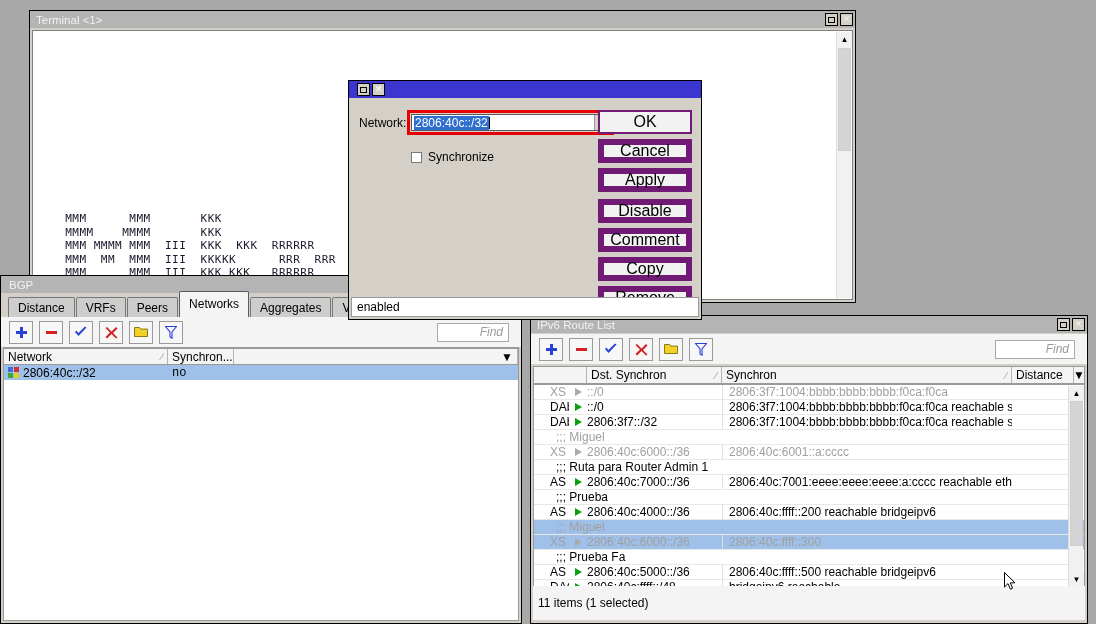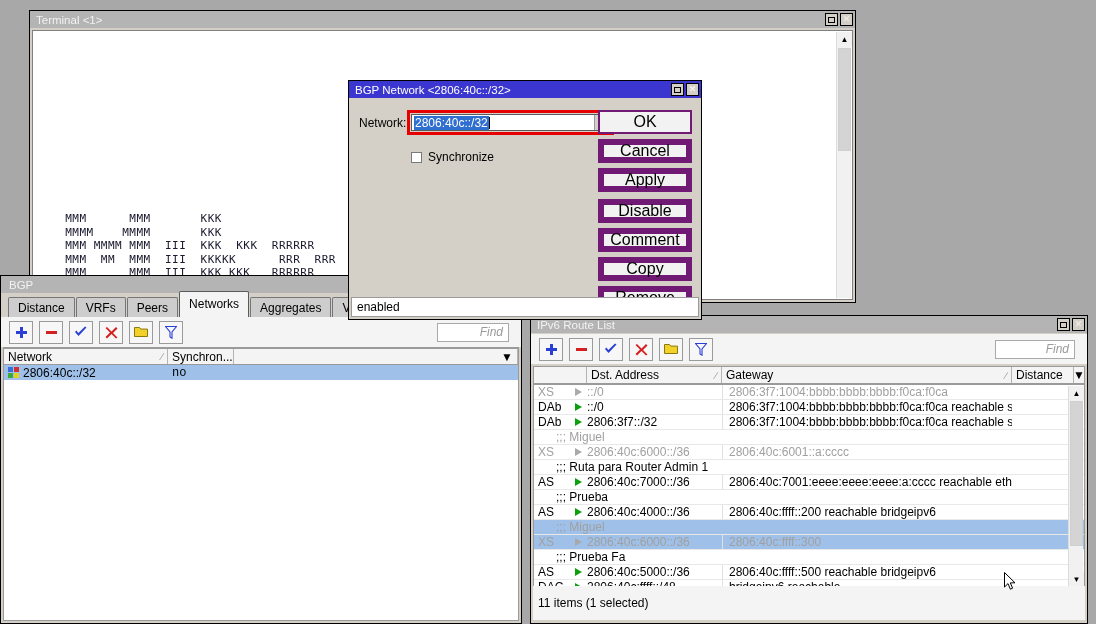--- a/index.html
+++ b/index.html
@@ -75,21 +75,21 @@
   .dbtn.gap{margin-top:7px;}
   .statusbar{position:absolute;left:2px;right:2px;bottom:2px;height:20px;background:#fff;border:1px solid #9a9a9a;
              display:flex;align-items:center;padding-left:5px;font-size:12px;box-sizing:border-box;}
 
   
   #ipv6{left:530px;top:315px;width:558px;height:309px;}
   #ipv6 .titlebar{background:#b4b4b4;color:#f2f2f2;}
   #ipv6 .listarea{position:absolute;left:2px;top:70px;right:2px;height:200px;background:#fff;border:1px solid #9a9a9a;box-sizing:border-box;overflow:hidden;}
   .r6{display:flex;height:15px;align-items:center;font-size:12px;box-sizing:border-box;border-bottom:1px solid #e8e8e8;}
   .r6.sel{background:#9fc0e8;}
-  .r6 .c-flag{width:35px;padding-left:4px;box-sizing:border-box;overflow:hidden;white-space:nowrap;}
+  .r6 .c-flag{width:35px;padding-left:16px;box-sizing:border-box;overflow:hidden;white-space:nowrap;}
   .r6 .c-arrow{width:18px;display:flex;align-items:center;justify-content:center;}
   .r6 .c-dst{width:135px;overflow:hidden;white-space:nowrap;}
   .r6 .c-gw{width:290px;padding-left:6px;box-sizing:border-box;overflow:hidden;white-space:nowrap;border-left:1px solid #e0e0e0;}
   .r6 .c-dist{flex:1;border-left:1px solid #e0e0e0;}
   .r6.dim{color:#a0a0a0;}
   .r6.comment{color:#000;}
   .r6.comment.dim{color:#a0a0a0;}
   .cmt{padding-left:22px;}
   .tri{width:0;height:0;border-left:7px solid #0e9f0e;border-top:4.5px solid transparent;border-bottom:4.5px solid transparent;}
   .tri.dim{border-left-color:#a9a9a9;}
@@ -231,25 +231,25 @@
       <svg width="12" height="13" viewBox="0 0 12 13">
           <path d="M0.5 0.5h11L7 6v6.2L5 11V6z" fill="none" stroke="#2a3fd6" stroke-width="1.1"></path>
         </svg>
     </div>
     <div class="findbox" style="width:80px;">Find</div>
   </div>
   <div style="position:absolute;left:2px;right:2px;top:50px;height:18px;box-sizing:border-box;">
     <div class="grid-head" style="height:18px;border:1px solid #9a9a9a;">
       <div class="gh" style="width:53px;"></div>
       <div class="gh" style="width:135px;">
-        <span>Dst. Address</span>
+        <span>Dst. Synchron</span>
           <span class="sortm">∕</span>
       </div>
       <div class="gh" style="width:290px;">
-        <span>Gateway</span>
+        <span>Synchron</span>
           <span class="sortm">∕</span>
       </div>
       <div class="gh" style="width:62px;">Distance</div>
       <div class="gh" style="flex:1;justify-content:center;border-right:none;">▼</div>
     </div>
   </div>
 
   <div class="listarea" style="top:68px;height:204px;">
     <div id="route-rows">
         <div class="r6 dim">
@@ -360,21 +360,20 @@
     <div class="ha">◀</div>
     <div class="hthumb"></div>
     <div style="width:30px;background:#d9d9d9;"></div>
     <div class="ha">◆</div>
   </div>
   <div class="statusbar">11 items (1 selected)</div>
 </div>
 
 <div class="win" id="dlg">
   <div class="titlebar active">
-    <span class="tt">BGP Network &lt;2806:40c::/32&gt;</span>
     <span class="tbtn">
         <span class="sq"></span>
       </span>
     <span class="tbtn">✕</span>
   </div>
   <div class="dlg-body">
     <div class="fieldrow">
       <span class="flabel">Network:</span>
       <span class="redbox">
         <span class="inputwrap">

